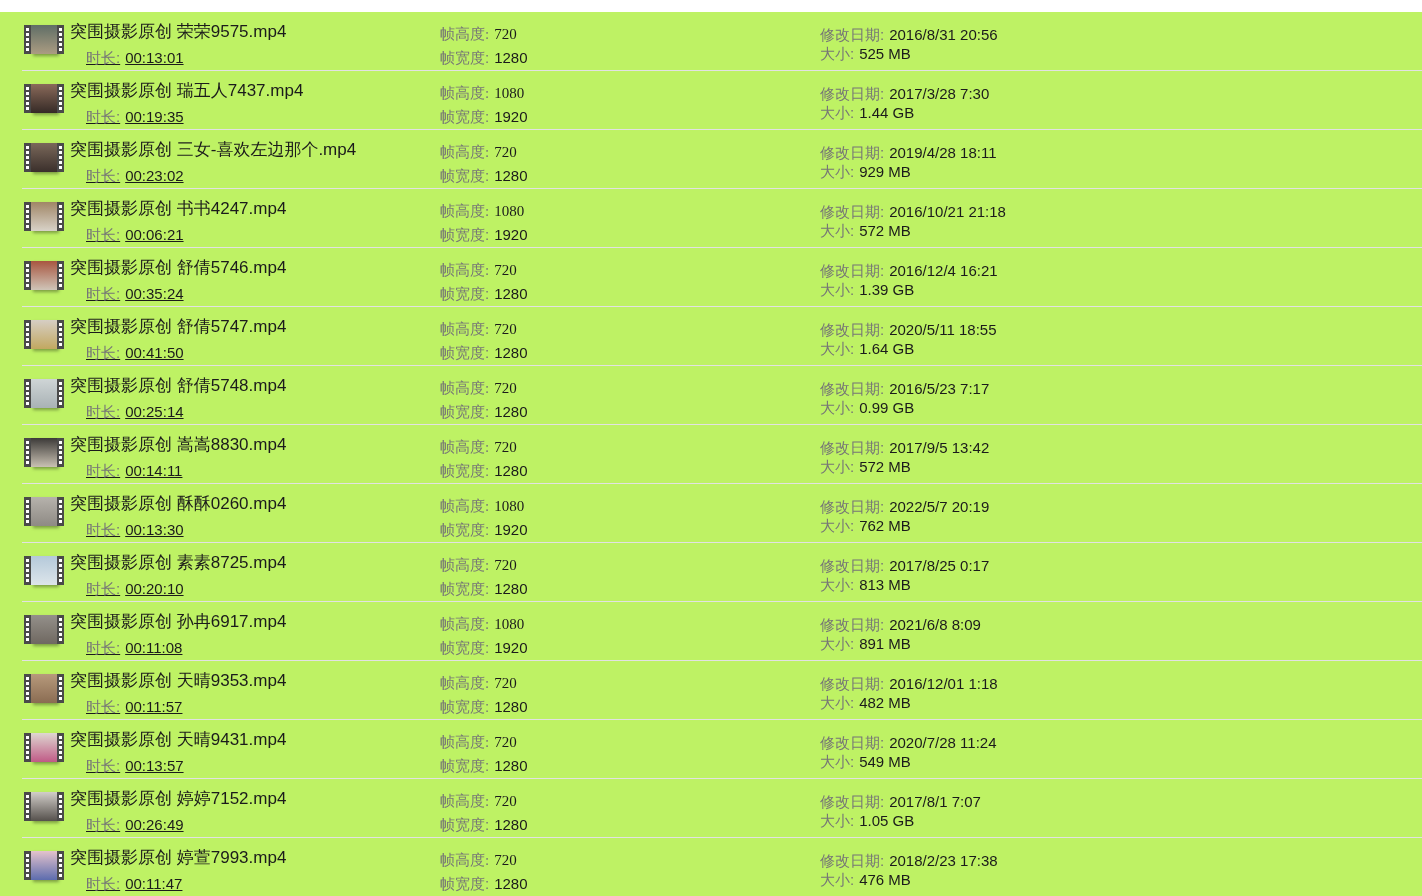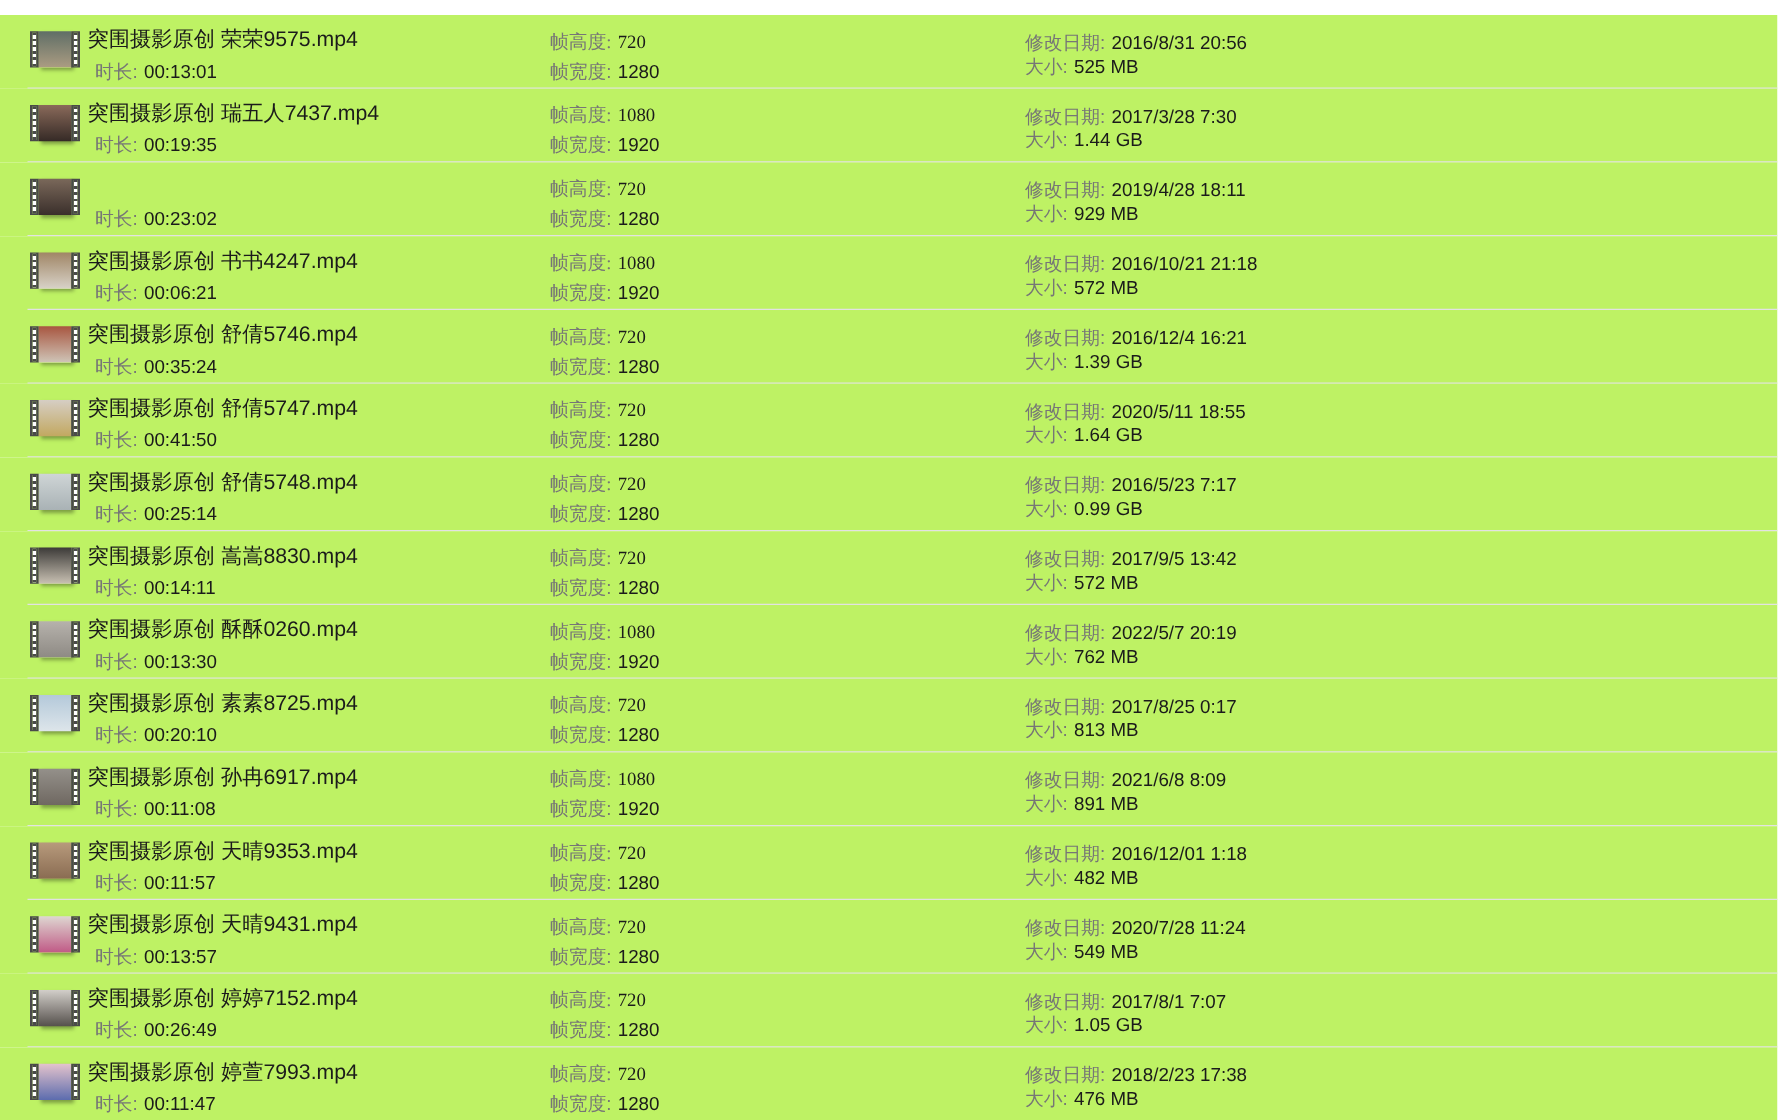--- a/index.html
+++ b/index.html
@@ -63,21 +63,21 @@
     position: absolute;
     font-size: 15px;
     line-height: 19px;
     white-space: nowrap;
     color: #1b1b1b;
   }
   .meta .lbl {
     color: #767676;
     margin-right: 5px;
   }
-  .pos-dur  { left: 76px;  top: 36px; }
+  .pos-dur  { left: 86px;  top: 36px; text-decoration: underline; }
   .pos-fh   { left: 440px; top: 13px; font-family: Liberation Serif, serif; }
   .pos-fw   { left: 440px; top: 36px; }
   .pos-mod  { left: 820px; top: 13px; }
   .pos-size { left: 820px; top: 32px; }
 </style>
 </head>
 <body>
 
 <div class="file-list" id="file-list">
   <div class="row">
@@ -127,20 +127,21 @@
       <span class="lbl">大小:</span><span class="val">1.44 GB</span>
     </div>
   </div>
 
   <div class="row">
     <div class="thumb">
       <div class="sprocket"></div>
       <div class="thumb-img" style="background: linear-gradient(rgb(122, 104, 90), rgb(58, 47, 43));"></div>
       <div class="sprocket"></div>
     </div>
+    <div class="fname">突围摄影原创 三女-喜欢左边那个.mp4</div>
     <div class="meta pos-dur">
       <span class="lbl">时长:</span><span class="val">00:23:02</span>
     </div>
     <div class="meta pos-fh">
       <span class="lbl">帧高度:</span><span class="val">720</span>
     </div>
     <div class="meta pos-fw">
       <span class="lbl">帧宽度:</span><span class="val">1280</span>
     </div>
     <div class="meta pos-mod">

